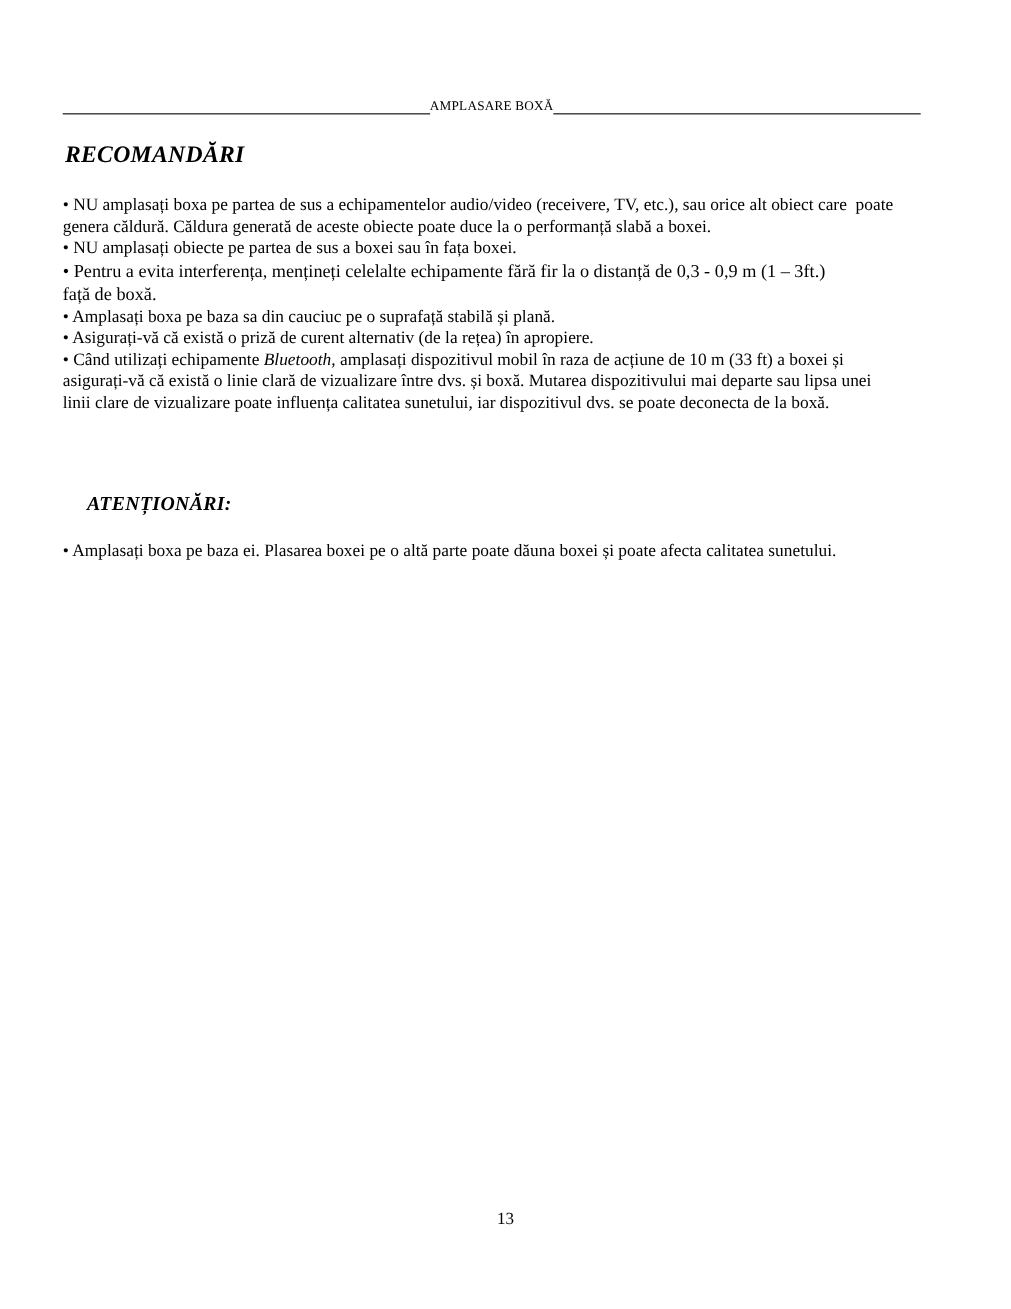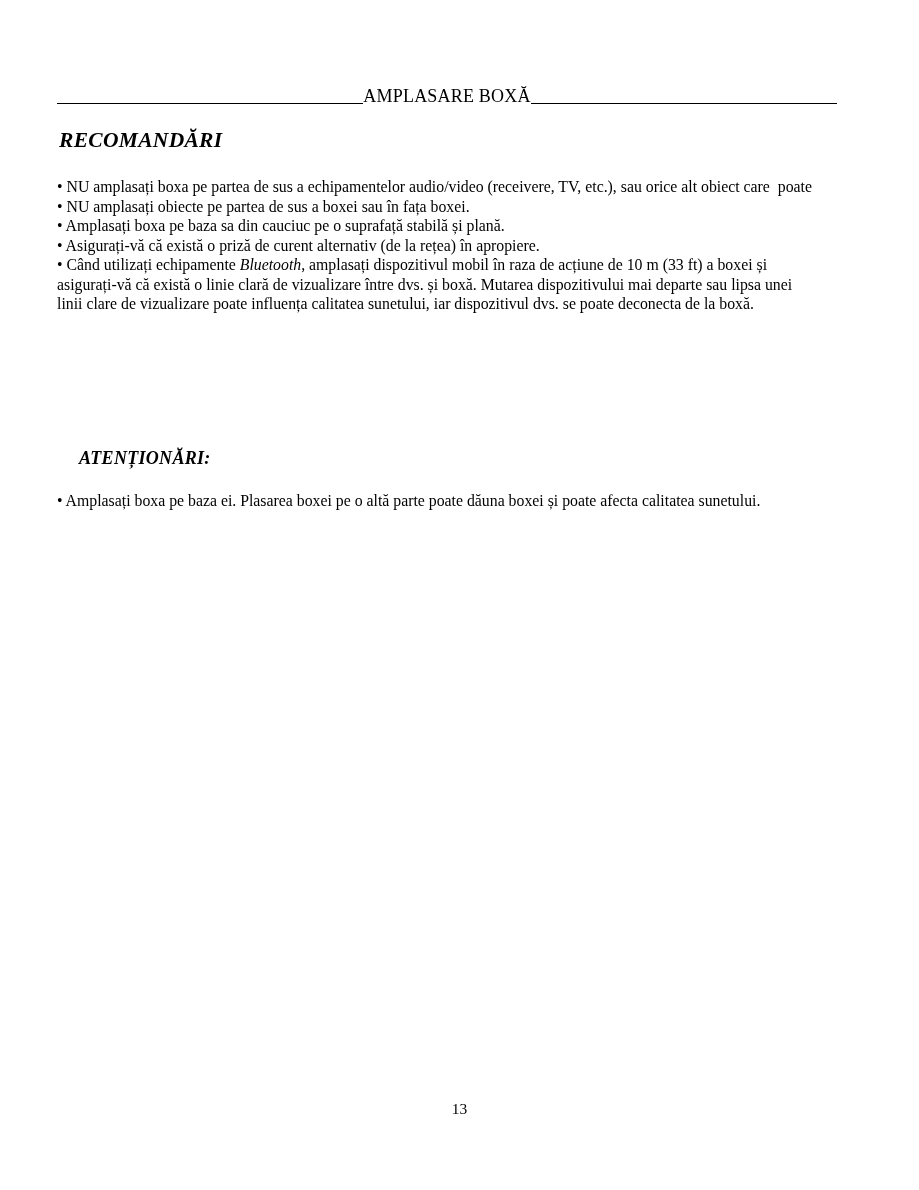--- a/index.html
+++ b/index.html
@@ -21,21 +21,21 @@
     height: 18px;
     display: flex;
     align-items: flex-end;
   }
   .header .rule {
     flex: 1 1 auto;
     border-bottom: 1.5px solid #000000;
     margin-bottom: 1px;
   }
   .header-title {
-    font-size: 18px;
+    font-size: 12px;
     line-height: 18px;
     white-space: pre;
     letter-spacing: 0.2px;
   }
   .section-heading {
     position: absolute;
     left: 59px;
     font-weight: bold;
     letter-spacing: 0.3px;
     font-style: italic;
@@ -77,23 +77,28 @@
     <div class="rule"></div>
     <div class="header-title">AMPLASARE BOXĂ</div>
     <div class="rule"></div>
   </div>
 
   <div class="section-heading" id="heading-recommendations">RECOMANDĂRI</div>
 
   <div class="list" id="recommendations-list">
     <div class="para">
       <div class="line">• NU amplasați boxa pe partea de sus a echipamentelor audio/video (receivere, TV, etc.), sau orice alt obiect care  poate</div>
+      <div class="line">genera căldură. Căldura generată de aceste obiecte poate duce la o performanță slabă a boxei.</div>
     </div>
     <div class="para">
       <div class="line">• NU amplasați obiecte pe partea de sus a boxei sau în fața boxei.</div>
+    </div>
+    <div class="para large">
+      <div class="line">• Pentru a evita interferența, mențineți celelalte echipamente fără fir la o distanță de 0,3 - 0,9 m (1 – 3ft.)</div>
+      <div class="line">față de boxă.</div>
     </div>
     <div class="para">
       <div class="line">• Amplasați boxa pe baza sa din cauciuc pe o suprafață stabilă și plană.</div>
     </div>
     <div class="para">
       <div class="line">• Asigurați-vă că există o priză de curent alternativ (de la rețea) în apropiere.</div>
     </div>
     <div class="para">
       <div class="line"><span>• Când utilizați echipamente </span><span class="italic">Bluetooth</span><span>, amplasați dispozitivul mobil în raza de acțiune de 10 m (33 ft) a boxei și</span></div>
       <div class="line">asigurați-vă că există o linie clară de vizualizare între dvs. și boxă. Mutarea dispozitivului mai departe sau lipsa unei</div>

